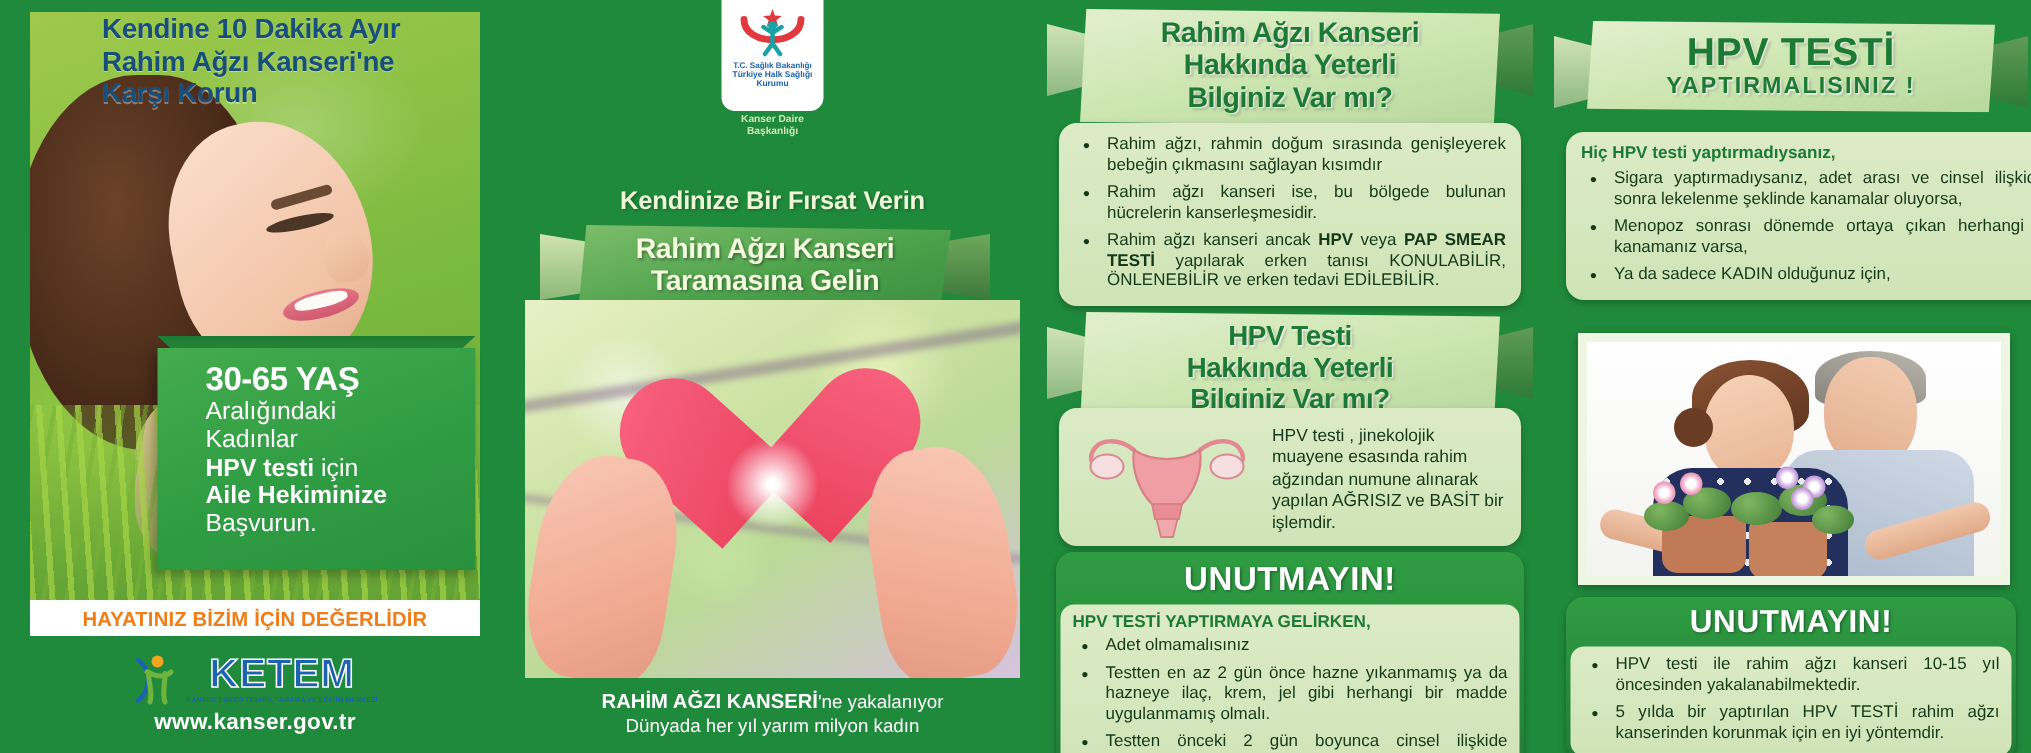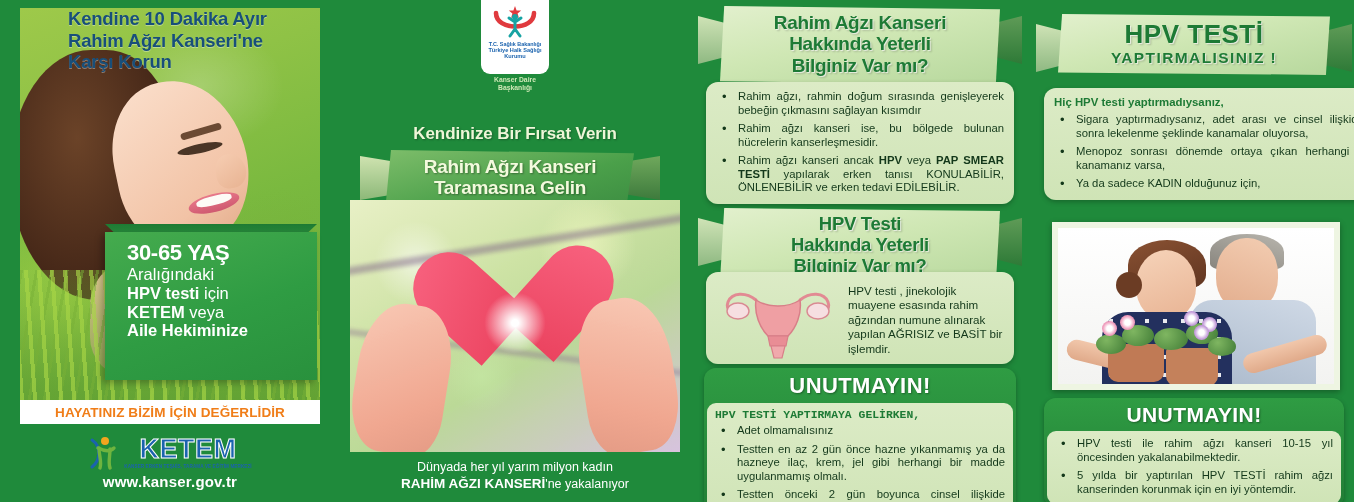--- a/index.html
+++ b/index.html
@@ -65,21 +65,21 @@
     position:absolute;left:105px;top:232px;width:212px;height:148px;
     background:linear-gradient(160deg,#45ab4e,#2f9c43 55%,#29913d);
     box-shadow:-3px 3px 7px rgba(0,0,0,.28);
   }
   .p1-greenbox-fold{
     position:absolute;left:105px;top:224px;width:212px;height:12px;
     background:linear-gradient(180deg,#1d7a33,#2b8f3e);
     clip-path:polygon(6% 100%,0 0,100% 0,94% 100%);
   }
   .p1-gb-text{
-    position:absolute;left:22px;top:8px;right:10px;
+    position:absolute;left:32px;top:8px;right:10px;
     color:#ffffff;font-size:16.5px;line-height:1.14;
   }
   .p1-gb-text .big{font-size:22px;font-weight:bold;letter-spacing:-.3px;}
   .p1-gb-text .b{font-weight:bold;}
   .p1-gb-text .ln{display:block;white-space:nowrap;}
 
   .p1-banner{
     position:absolute;left:20px;top:400px;width:300px;height:24px;
     background:#ffffff;display:flex;align-items:center;justify-content:center;
   }
@@ -232,21 +232,21 @@
     border-radius:12px;padding:3px;box-shadow:0 2px 5px rgba(0,0,0,.3);
   }
   .unut-title{
     text-align:center;color:#ffffff;font-weight:bold;font-size:22px;letter-spacing:.4px;
     padding:2px 0 4px;text-shadow:1px 1px 2px rgba(0,0,0,.35);
   }
   .unut-body{
     background:linear-gradient(180deg,#dcebc6,#cfe4b6);
     border-radius:9px;padding:6px 8px 8px;
   }
-  .unut-lead{color:#1d7a35;font-weight:bold;font-size:11.4px;margin-bottom:3px;font-family:Liberation Mono, monospace;}
+  .unut-lead{color:#1d7a35;font-weight:bold;font-size:11.4px;margin-bottom:3px;}
 
   
   #p4-head{position:absolute;left:6px;top:14px;width:316px;}
   #p4-head .plate span.l1{font-size:26px;letter-spacing:.5px;}
   #p4-head .plate span.l2{font-size:15.5px;letter-spacing:1.4px;}
   #p4-box{position:absolute;left:14px;top:88px;width:336px;}
   .p4-lead{color:#1d7a35;font-weight:bold;font-size:11.4px;margin-bottom:5px;}
   #p4-photo{
     position:absolute;left:22px;top:222px;width:288px;height:168px;
     background:#eef5e2;padding:6px;box-sizing:border-box;
@@ -301,23 +301,24 @@
       <div>Kendine 10 Dakika Ayır</div>
       <div>Rahim Ağzı Kanseri'ne</div>
       <div>Karşı Korun</div>
     </div>
 
     <div class="p1-greenbox-fold"></div>
     <div class="p1-greenbox">
       <div class="p1-gb-text">
         <span class="ln big">30-65 YAŞ</span>
         <span class="ln">Aralığındaki</span>
+        <span class="ln">Kadınlar</span>
         <span class="ln"><b>HPV testi</b><span> için</span></span>
-        <span class="ln"><b>KETEM</b><span> veya</span></span>
         <span class="ln b">Aile Hekiminize</span>
+        <span class="ln">Başvurun.</span>
       </div>
     </div>
 
     <div class="p1-banner">
       <span>HAYATINIZ BİZİM İÇİN DEĞERLİDİR</span>
     </div>
 
     <div class="p1-logo-wrap">
       <div class="ketem-row">
         <div class="ketem-mark">
@@ -377,22 +378,22 @@
     <div class="p2-photo">
       <div class="p2-branch"></div>
       <div class="p2-branch2"></div>
       <div class="p2-heart"></div>
       <div class="p2-sparkle"></div>
       <div class="p2-hand-l"></div>
       <div class="p2-hand-r"></div>
     </div>
 
     <div class="p2-caption">
+      <div><span class="b">RAHİM AĞZI KANSERİ</span><span>'ne yakalanıyor</span></div>
       <div>Dünyada her yıl yarım milyon kadın</div>
-      <div><span class="b">RAHİM AĞZI KANSERİ</span><span>'ne yakalanıyor</span></div>
     </div>
   </div>
 
   <div class="panel" id="panel-3">
 
     <div class="fold-head" id="p3-head1">
       <div class="wing-l"></div>
       <div class="wing-r"></div>
       <div class="plate">
         <span>Rahim Ağzı Kanseri</span>

